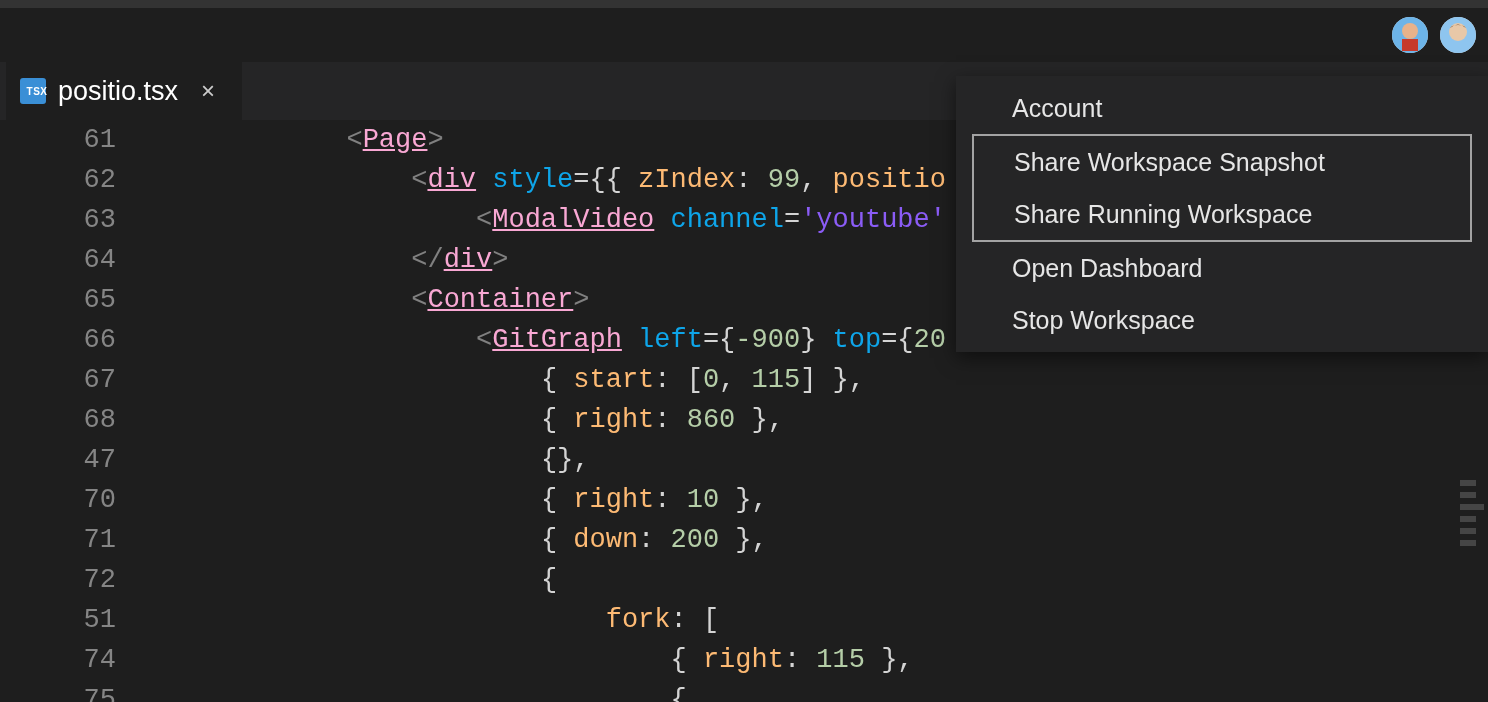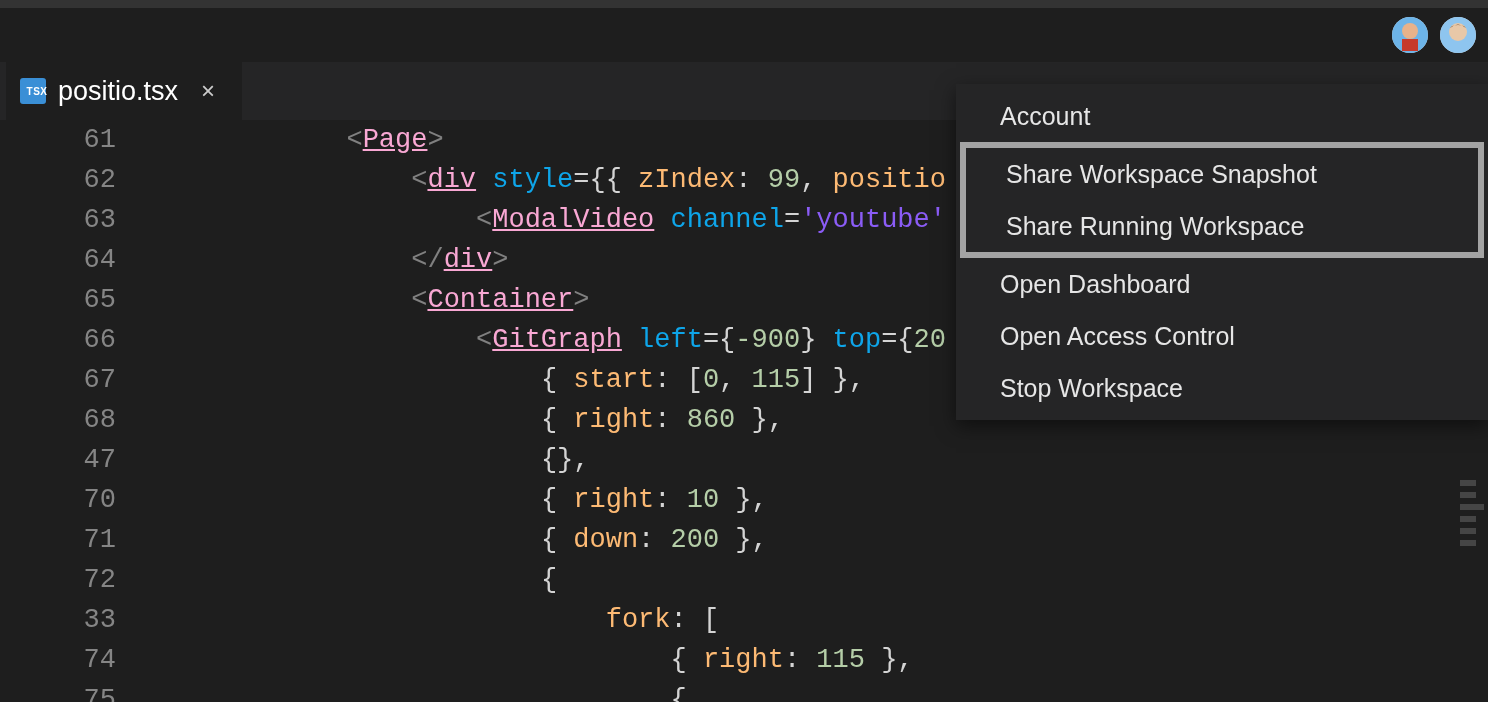--- a/index.html
+++ b/index.html
@@ -92,37 +92,37 @@
   .attr-str  { color:#8b5cf6; }
   .brace     { color:#d4d4d4; }
   .punc      { color:#d4d4d4; }
   .prop      { color:#fdba74; }
   .num       { color:#b5cea8; }
   .op        { color:#d4d4d4; }
 
   
   .menu {
     position:absolute;
-    top:84px; right:0;
+    top:76px; right:0;
     width:532px;
     background:#252526;
     box-shadow:0 6px 18px rgba(0,0,0,0.5);
-    padding:6px 4px;
+    padding:6px 16px;
   }
   .menu-item {
     height:52px;
     display:flex;
     align-items:center;
     padding:0 42px 0 40px;
     font-size:25px;
     color:#e6e6e6;
     cursor:pointer;
   }
   .menu-section {
-    border:6px solid #a3a3a3;
+    border:2px solid #a3a3a3;
   }
 
   
   .minimap {
     position:absolute;
     right:4px;
     top:480px;
     width:24px;
     display:flex;
     flex-direction:column;
@@ -173,35 +173,34 @@
       <div>63</div>
       <div>64</div>
       <div>65</div>
       <div>66</div>
       <div>67</div>
       <div>68</div>
       <div>47</div>
       <div>70</div>
       <div>71</div>
       <div>72</div>
-      <div>33</div>
+      <div>51</div>
       <div>74</div>
       <div>75</div>
     </div>
   <div class="code" id="code"><div class="line">            <span class="tag-angle">&lt;</span><span class="tag-name">Page</span><span class="tag-angle">&gt;</span></div><div class="line">                <span class="tag-angle">&lt;</span><span class="tag-name">div</span> <span class="attr-name">style</span><span class="op">=</span><span class="brace">{{</span> <span class="prop">zIndex</span><span class="punc">:</span> <span class="num">99</span><span class="punc">,</span> <span class="prop">positio</span></div><div class="line">                    <span class="tag-angle">&lt;</span><span class="tag-name">ModalVideo</span> <span class="attr-name">channel</span><span class="op">=</span><span class="attr-str">'youtube'</span></div><div class="line">                <span class="tag-angle">&lt;/</span><span class="tag-name">div</span><span class="tag-angle">&gt;</span></div><div class="line">                <span class="tag-angle">&lt;</span><span class="tag-name">Container</span><span class="tag-angle">&gt;</span></div><div class="line">                    <span class="tag-angle">&lt;</span><span class="tag-name">GitGraph</span> <span class="attr-name">left</span><span class="op">=</span><span class="brace">{</span><span class="num">-900</span><span class="brace">}</span> <span class="attr-name">top</span><span class="op">=</span><span class="brace">{</span><span class="num">20</span></div><div class="line">                        <span class="brace">{</span> <span class="prop">start</span><span class="punc">:</span> <span class="punc">[</span><span class="num">0</span><span class="punc">,</span> <span class="num">115</span><span class="punc">]</span> <span class="brace">}</span><span class="punc">,</span></div><div class="line">                        <span class="brace">{</span> <span class="prop">right</span><span class="punc">:</span> <span class="num">860</span> <span class="brace">}</span><span class="punc">,</span></div><div class="line">                        <span class="brace">{}</span><span class="punc">,</span></div><div class="line">                        <span class="brace">{</span> <span class="prop">right</span><span class="punc">:</span> <span class="num">10</span> <span class="brace">}</span><span class="punc">,</span></div><div class="line">                        <span class="brace">{</span> <span class="prop">down</span><span class="punc">:</span> <span class="num">200</span> <span class="brace">}</span><span class="punc">,</span></div><div class="line">                        <span class="brace">{</span></div><div class="line">                            <span class="prop">fork</span><span class="punc">:</span> <span class="punc">[</span></div><div class="line">                                <span class="brace">{</span> <span class="prop">right</span><span class="punc">:</span> <span class="num">115</span> <span class="brace">}</span><span class="punc">,</span></div><div class="line">                                <span class="brace">{</span></div></div>
 </div>
 
 <div class="menu" id="menu">
     <div class="menu-item">Account</div>
     <div class="menu-section">
       <div class="menu-item">Share Workspace Snapshot</div>
       <div class="menu-item">Share Running Workspace</div>
     </div>
     <div class="menu-item">Open Dashboard</div>
-    <div class="menu-item">Open Access Control</div>
     <div class="menu-item">Stop Workspace</div>
   </div>
 
 <div class="minimap">
   <div class="mm-line mm-short"></div>
   <div class="mm-line mm-short"></div>
   <div class="mm-line mm-full"></div>
   <div class="mm-line mm-short"></div>
   <div class="mm-line mm-short"></div>
   <div class="mm-line mm-short"></div>

